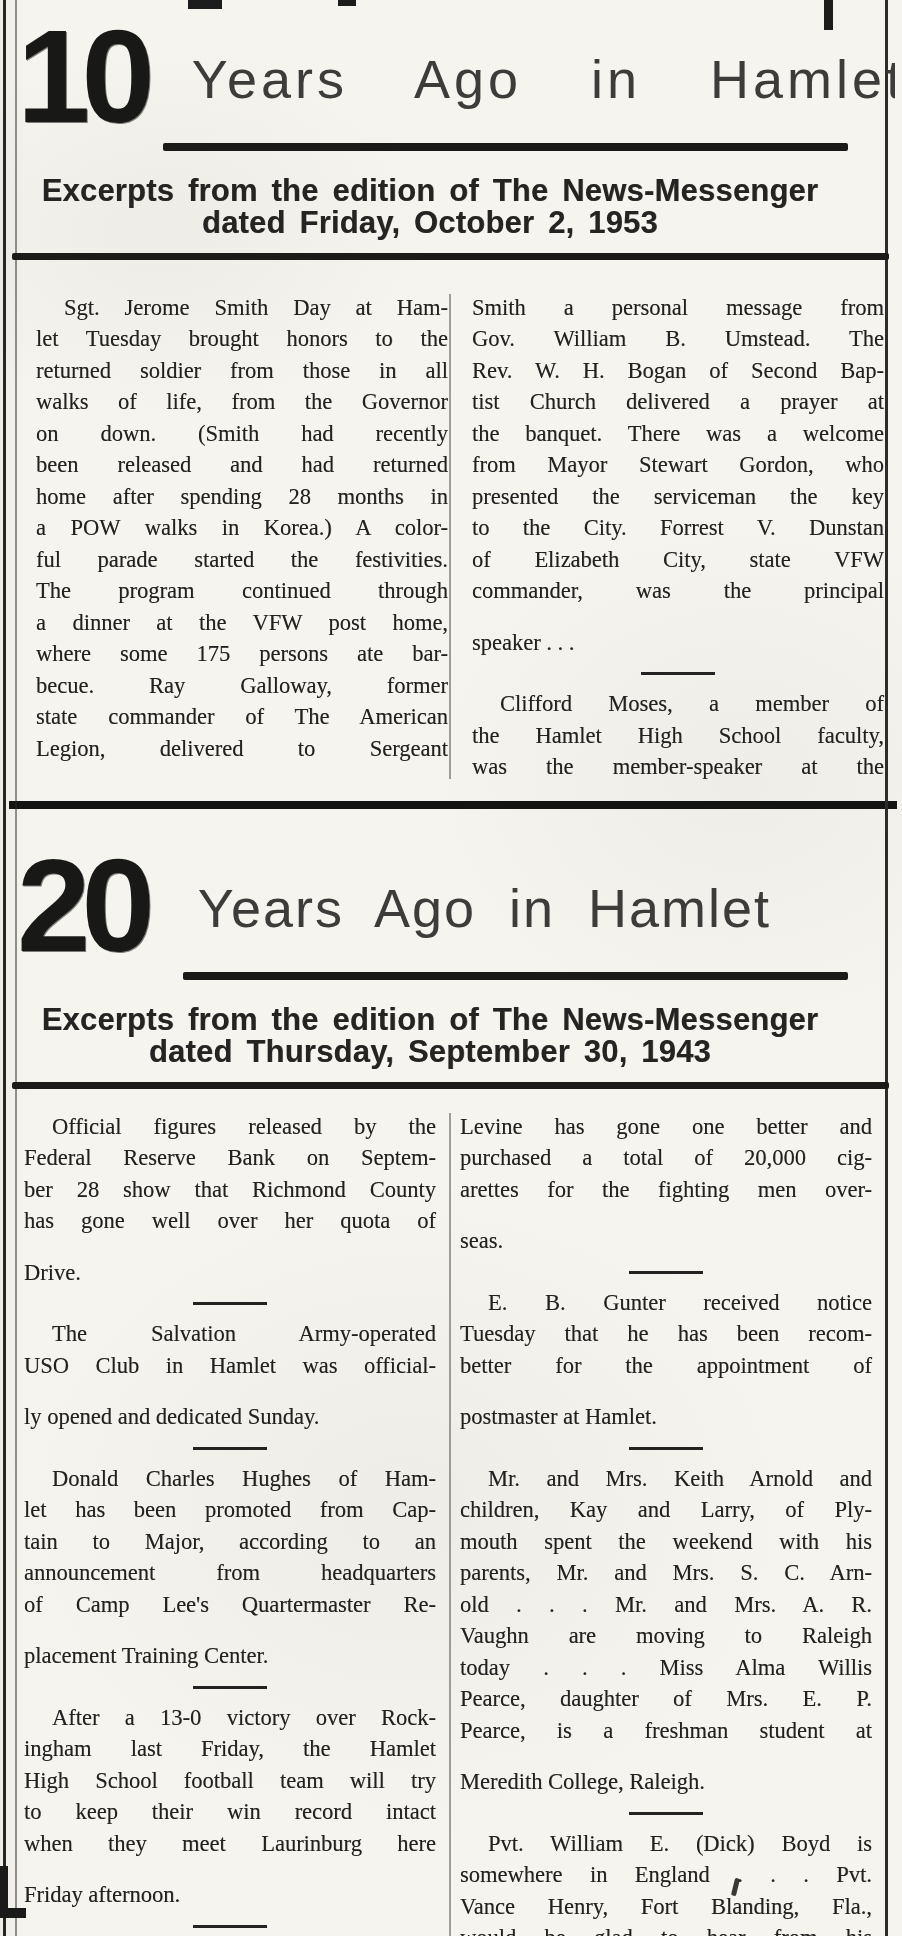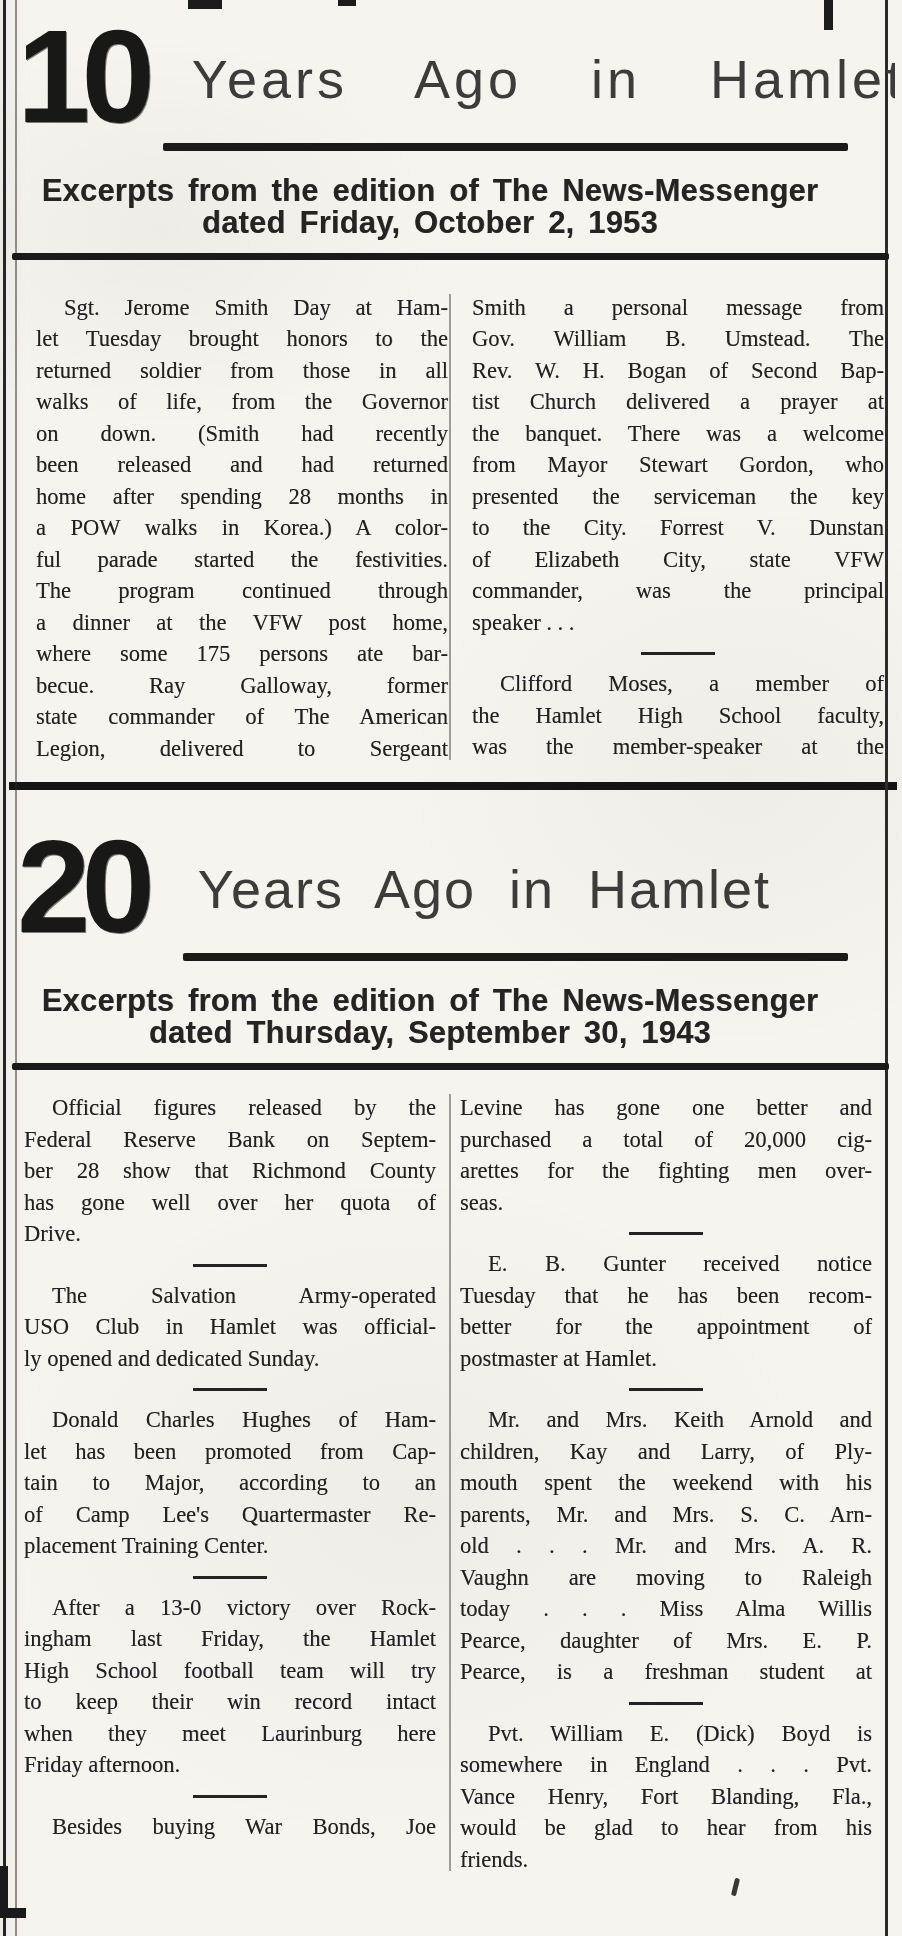--- a/index.html
+++ b/index.html
@@ -61,21 +61,21 @@
   .s2 .columns{margin-top:22px;}
   .col{width:412px;}
   .col.right{margin-left:24px;}
   .col-divider{position:absolute;left:449px;top:2px;bottom:4px;width:2px;background:rgba(55,52,50,0.45);}
 
   .line{
     font-size:22.5px;line-height:31.5px;
     text-align:justify;text-align-last:justify;
     color:#232120;text-shadow:0.3px 0.3px 0 rgba(40,38,35,0.4);
   }
-  .line.last{text-align-last:left;}
+  .line.last{text-align-last:left;margin-top:20px;}
   .line.indent{text-indent:28px;}
   .para-divider{width:74px;height:3px;background:#242322;margin:14px auto 13px auto;}
 </style>
 </head>
 <body>
 
 <div class="edge edge-left-outer"></div>
 <div class="edge edge-left-inner"></div>
 <div class="edge edge-right"></div>
 <div class="tick" style="left:188px;top:0;width:34px;height:9px;"></div>
@@ -163,20 +163,21 @@
         <div class="paragraph">
           <div class="line indent">The Salvation Army-operated</div>
           <div class="line">USO Club in Hamlet was official-</div>
           <div class="line last">ly opened and dedicated Sunday.</div>
         </div>
         <div class="para-divider"></div>
         <div class="paragraph">
           <div class="line indent">Donald Charles Hughes of Ham-</div>
           <div class="line">let has been promoted from Cap-</div>
           <div class="line">tain to Major, according to an</div>
+          <div class="line">announcement from headquarters</div>
           <div class="line">of Camp Lee's Quartermaster Re-</div>
           <div class="line last">placement Training Center.</div>
         </div>
         <div class="para-divider"></div>
         <div class="paragraph">
           <div class="line indent">After a 13-0 victory over Rock-</div>
           <div class="line">ingham last Friday, the Hamlet</div>
           <div class="line">High School football team will try</div>
           <div class="line">to keep their win record intact</div>
           <div class="line">when they meet Laurinburg here</div>
@@ -205,20 +206,21 @@
         <div class="paragraph">
           <div class="line indent">Mr. and Mrs. Keith Arnold and</div>
           <div class="line">children, Kay and Larry, of Ply-</div>
           <div class="line">mouth spent the weekend with his</div>
           <div class="line">parents, Mr. and Mrs. S. C. Arn-</div>
           <div class="line">old . . . Mr. and Mrs. A. R.</div>
           <div class="line">Vaughn are moving to Raleigh</div>
           <div class="line">today . . . Miss Alma Willis</div>
           <div class="line">Pearce, daughter of Mrs. E. P.</div>
           <div class="line">Pearce, is a freshman student at</div>
+          <div class="line last">Meredith College, Raleigh.</div>
         </div>
         <div class="para-divider"></div>
         <div class="paragraph">
           <div class="line indent">Pvt. William E. (Dick) Boyd is</div>
           <div class="line">somewhere in England . . . Pvt.</div>
           <div class="line">Vance Henry, Fort Blanding, Fla.,</div>
           <div class="line">would be glad to hear from his</div>
           <div class="line last">friends.</div>
         </div>
       </div>

